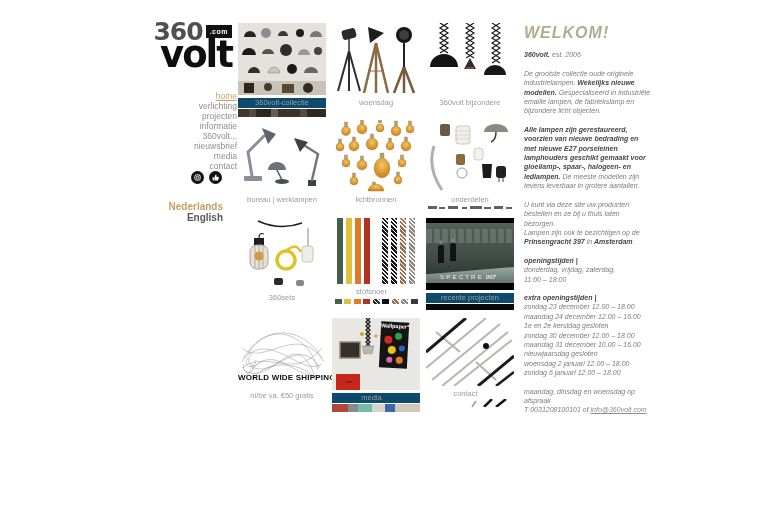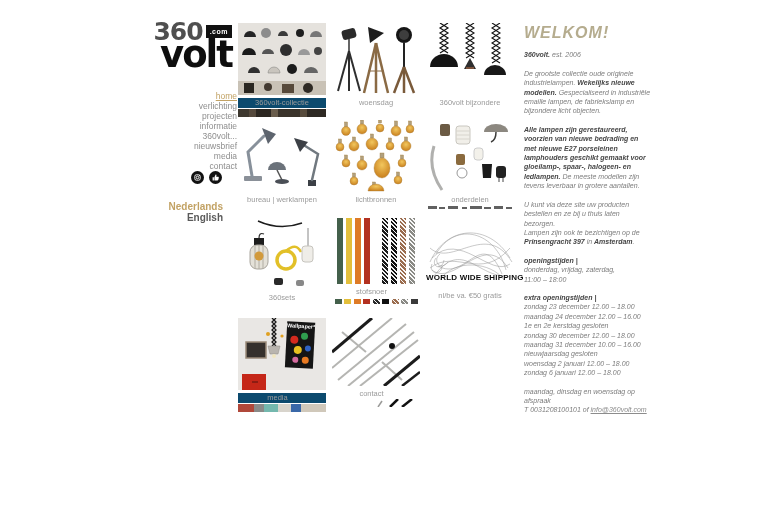--- a/index.html
+++ b/index.html
@@ -340,20 +340,39 @@
         <div class="sw" data-interactable="false" style="background-color: rgb(222, 123, 39);"></div>
         <div class="sw" data-interactable="false" style="background-color: rgb(179, 49, 33);"></div>
         <div class="sw pat" data-interactable="false" style="background-color: rgb(42, 42, 42);"></div>
         <div class="sw" data-interactable="false" style="background-color: rgb(17, 17, 17);"></div>
         <div class="sw pat" data-interactable="false" style="background-color: rgb(154, 108, 78);"></div>
         <div class="sw pat" data-interactable="false" style="background-color: rgb(138, 138, 133);"></div>
         <div class="sw" data-interactable="false" style="background-color: rgb(58, 58, 58);"></div>
       </div>
     </div>
 
+    <div class="cell" data-interactable="true">
+      <div class="art spectre" data-interactable="false">
+        <div class="sp-scene" data-interactable="false">
+          <div class="sp-windows"></div>
+          <div class="sp-fig" style="left:12px;top:22px;">
+              <span class="sp-head"></span>
+            </div>
+          <div class="sp-fig" style="left:24px;top:20px;">
+              <span class="sp-head"></span>
+            </div>
+          <div class="sp-table"></div>
+        </div>
+        <div class="sp-title" data-interactable="false"><span data-interactable="false">SPECTRE</span><span class="sp-badge" data-interactable="false">007</span></div>
+      </div>
+      <div class="band">
+          <div class="tlabel" data-interactable="false">recente projecten</div>
+        </div>
+      <div class="strip strip-black" data-interactable="false"></div>
+    </div>
 
     <div class="cell" data-interactable="true">
       <div class="art" data-interactable="false" style="height:70px;">
         <svg width="88" height="70" viewBox="0 0 88 70">
           <g fill="none" stroke="#6f6f6f" stroke-width="0.5" opacity="0.75">
             <path d="M4,44 C20,8 62,4 84,40"></path>
               <path d="M6,52 C28,70 58,12 82,50"></path>
             <path d="M10,36 C30,2 70,14 80,52"></path>
               <path d="M4,50 C30,30 55,64 84,30"></path>
             <path d="M8,58 C36,20 52,60 82,58"></path>

